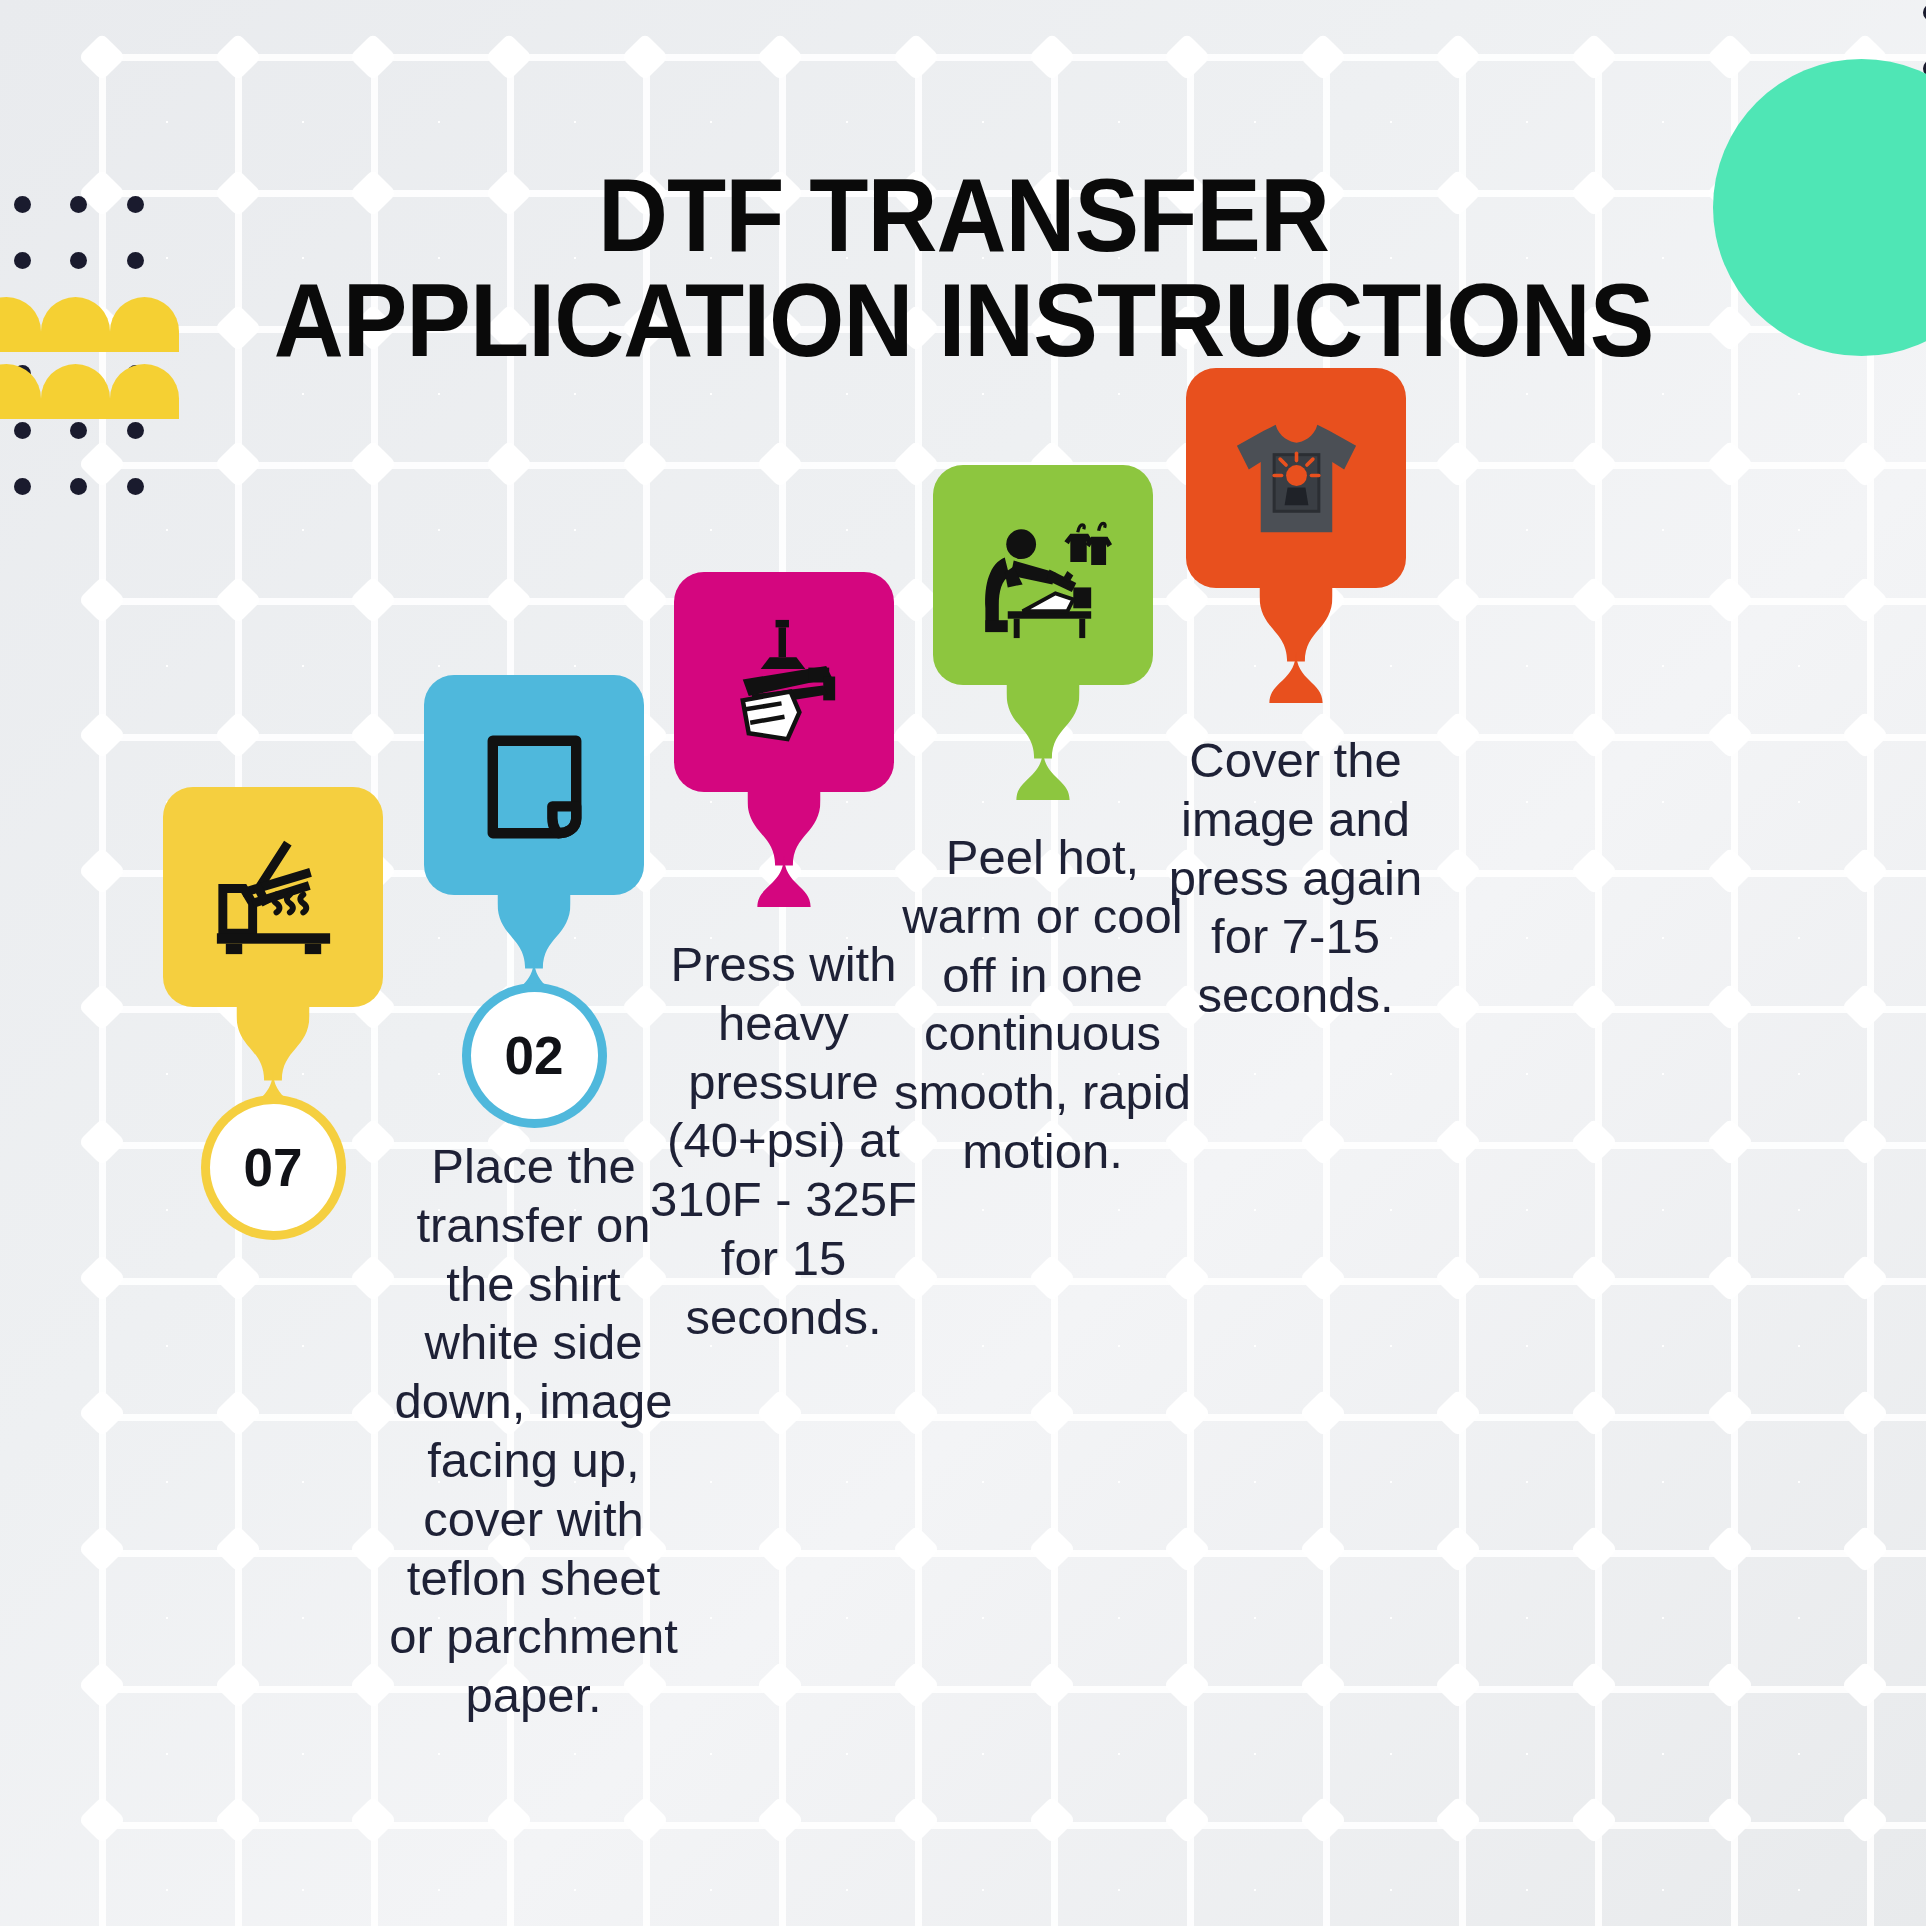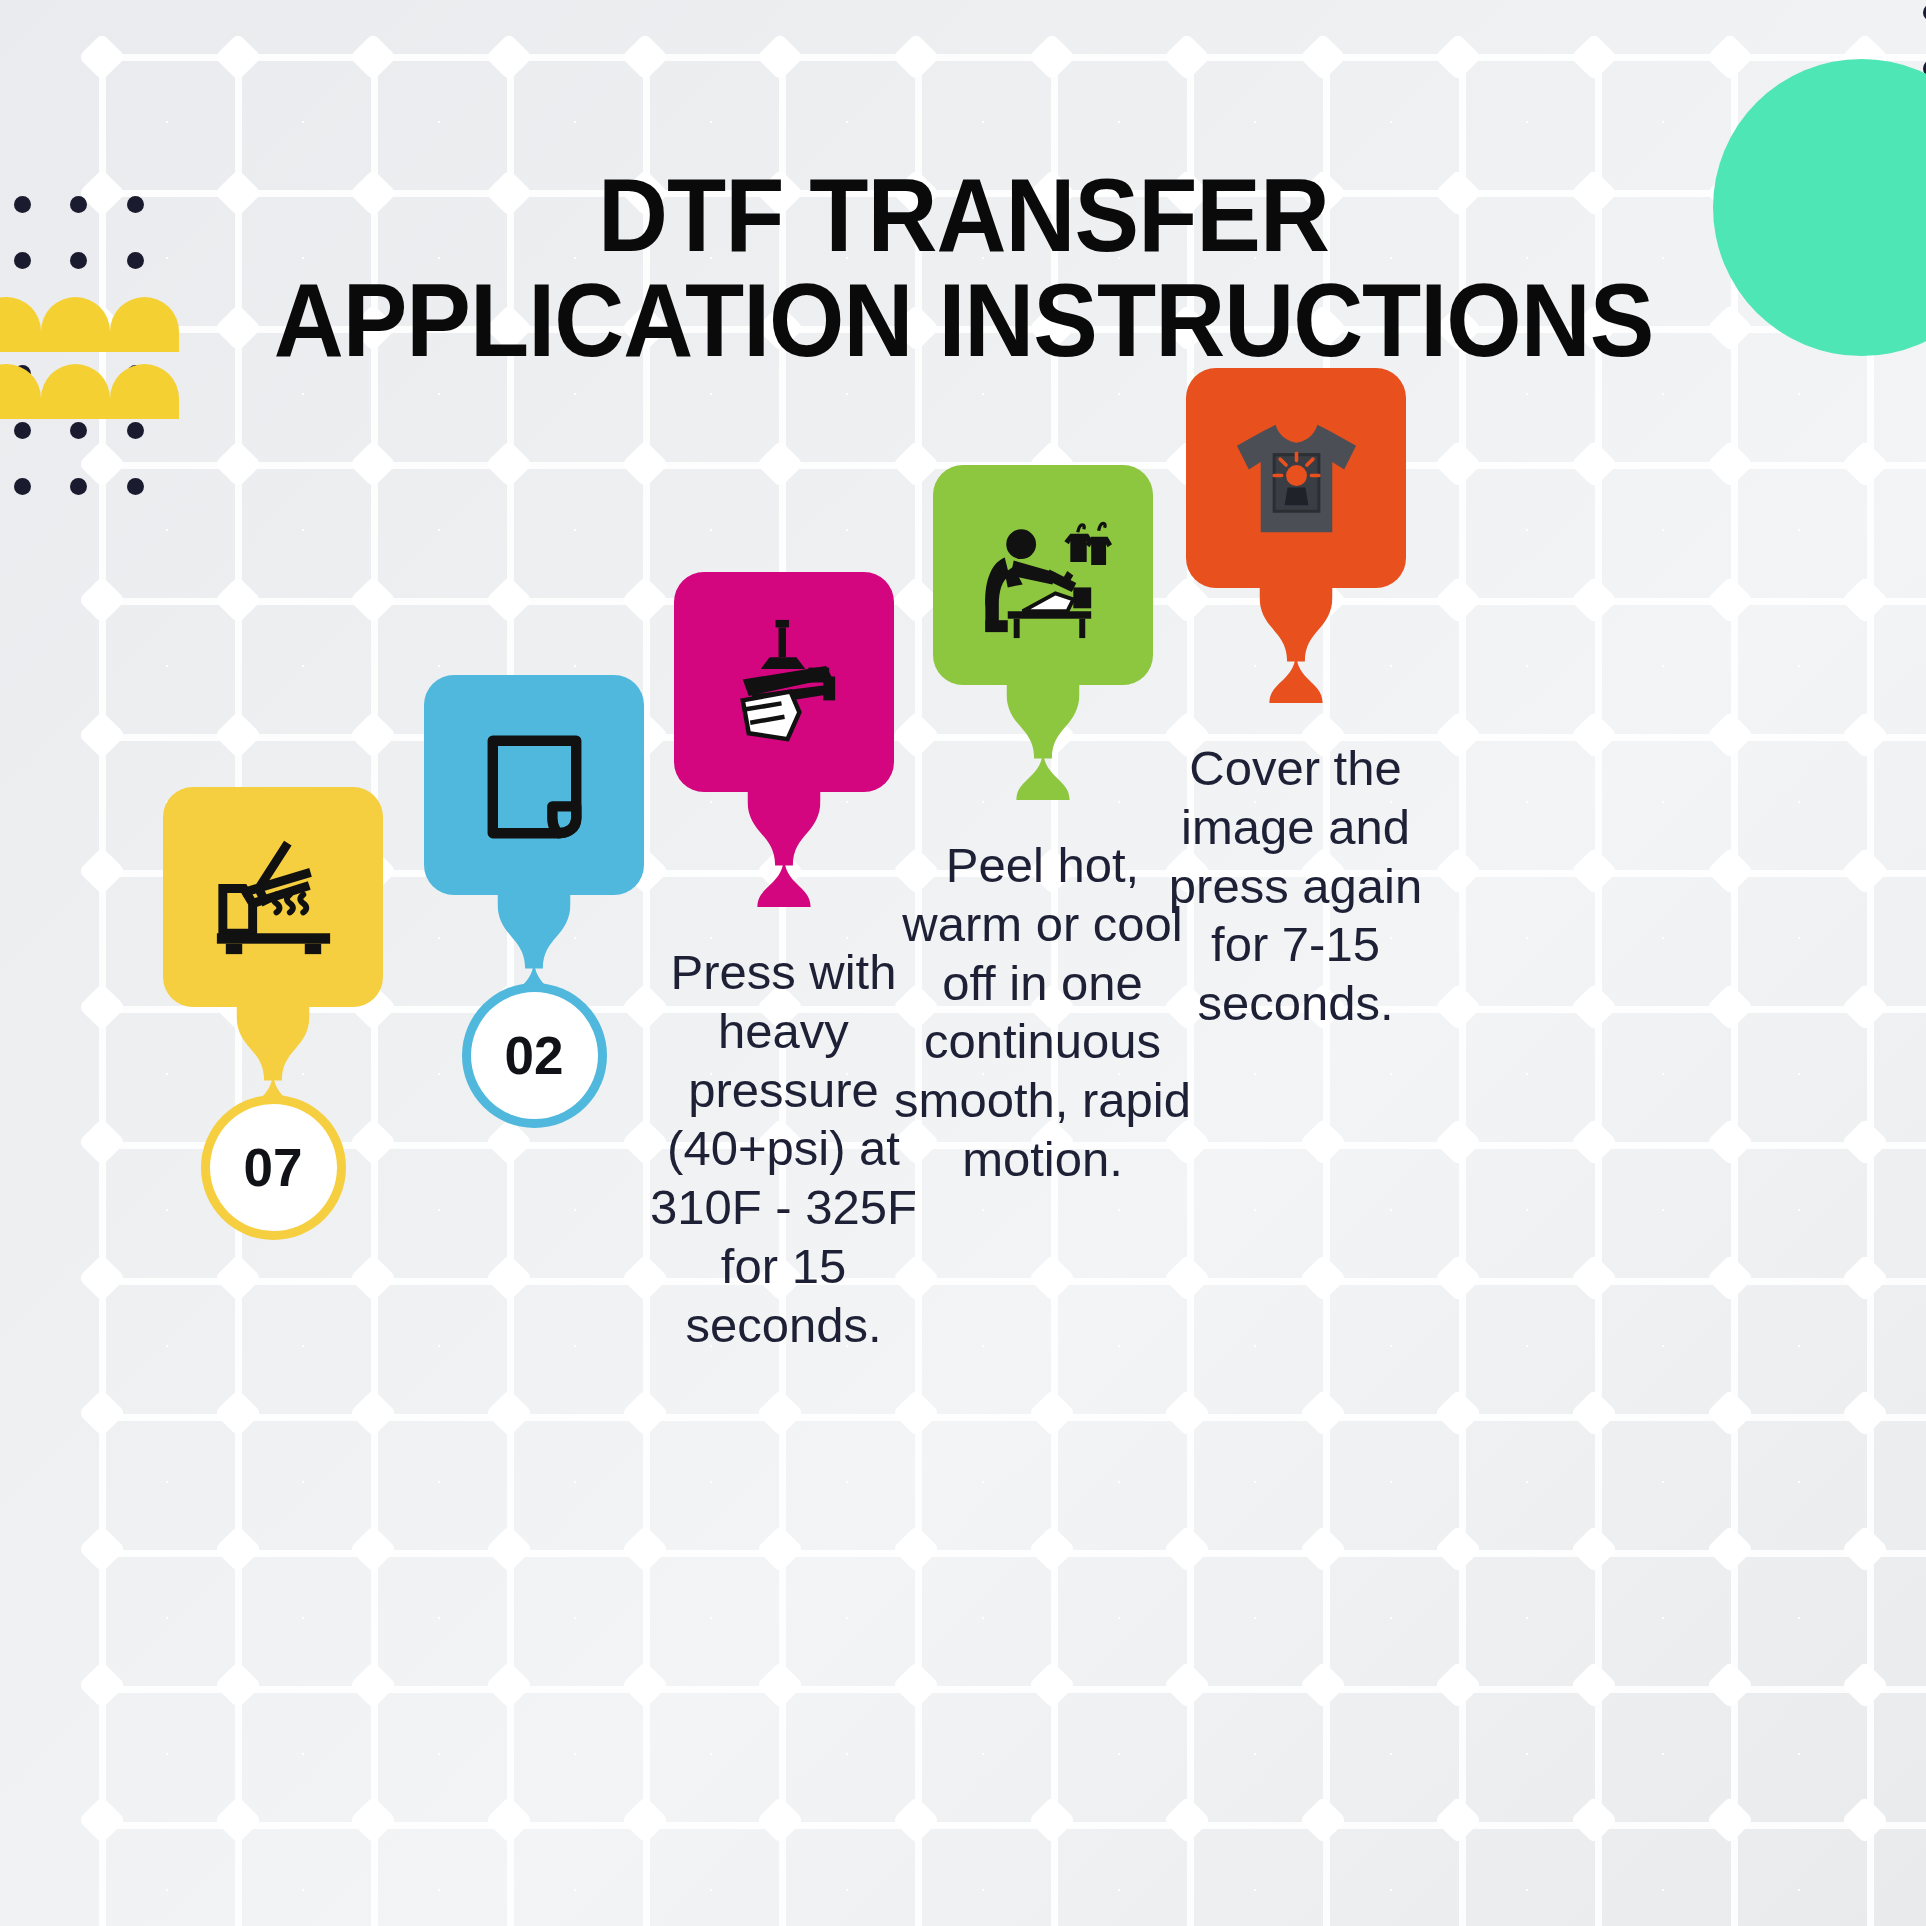--- a/index.html
+++ b/index.html
@@ -101,21 +101,21 @@
   }
   .badge span {
     font-family:"Liberation Sans", sans-serif;
     font-weight:bold;
     font-size:53px;
     color:#111217;
     letter-spacing:0px;
   }
 
   .desc {
-    margin-top:26px;
+    margin-top:18px;
     text-align:center;
     font-family:"Liberation Sans", sans-serif;
     font-size:49px;
     line-height:1.20;
     color:#1e2136;
     width:297px;
     margin-left:-39px;
   }
 
   .center-col { width:220px; }
@@ -415,20 +415,21 @@
       </div>
       <div class="neck-wrap">
         <svg class="neck" viewBox="0 0 74 128" preserveAspectRatio="none">
           <path d="M0 0 L74 0 L74 10 C74 44 46 44 46 76 L28 76 C28 44 0 44 0 10 Z" fill="#4fb8dc"></path>
           <path d="M37 66 C37 96 10 96 10 118 L64 118 C64 96 37 96 37 66 Z" fill="#4fb8dc"></path>
         </svg>
       </div>
       <div class="badge" style="box-shadow:0 0 0 9px #4fb8dc; margin-top:-28px;">
         <span>02</span>
       </div>
+      <div class="desc">Place the transfer on the shirt white side down, image facing up, cover with teflon sheet or parchment paper.</div>
     </div>
   </div>
 
   <div class="step" style="left:674px; top:572px;">
     <div class="center-col">
       <div class="card" style="background:#d4067f;">
         <svg viewBox="0 0 100 100">
           <g fill="#111">
             <path d="M44 8 h9 v5 h-9 z"></path>
             <path d="M46 13 h5 v20 h-5 z"></path>

